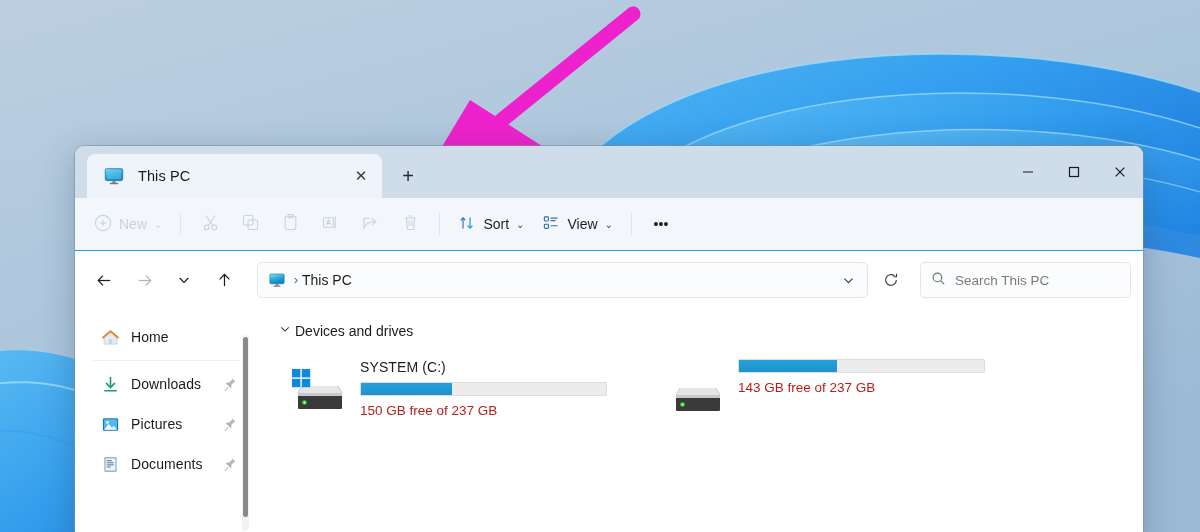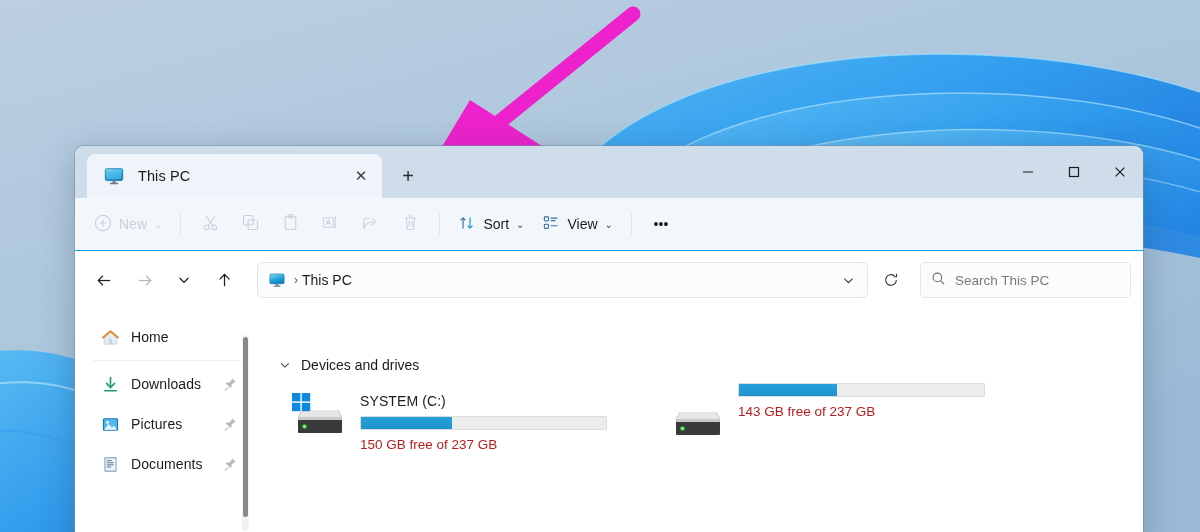--- a/index.html
+++ b/index.html
@@ -112,29 +112,29 @@
   .pin{width:14px;height:14px;flex:0 0 14px;opacity:.62;}
   .side-divider{height:1px;background:#eceef0;margin:3px 12px 3px 18px;}
   .side-scroll{
     position:absolute; right:4px; top:26px; width:7px; height:196px;
     background:#f2f2f2; border-radius:4px;
   }
   .side-thumb{ position:absolute; left:1px; top:2px; width:5px; height:180px;
                background:#898989; border-radius:3px; }
 
   .content{ flex:1; background:#fff; padding:14px 0 0 24px; min-width:0; border-left:1px solid #fff;}
-  .group-hdr{ display:flex; align-items:flex-end; gap:9px; height:26px; margin-bottom:8px;margin-top:24px; }
+  .group-hdr{ display:flex; align-items:flex-start; gap:3px; height:26px; margin-bottom:8px; }
   .group-chev{ color:#3a3a3a; font-size:11px; width:14px; text-align:center; }
   .group-title{ font-size:14px; color:#1b1b1b; }
 
   .drives{ display:flex; gap:58px; padding-left:10px; }
   .drive{ display:flex; gap:14px; width:320px; }
   .drive-ico{ width:58px; height:50px; flex:0 0 58px; margin-top:10px; }
   .drive-info{ flex:1; min-width:0; padding-top:2px; }
-  .drive-name{ font-size:14px; color:#1b1b1b; margin-bottom:7px; letter-spacing:.1px;margin-top:10px;}
+  .drive-name{ font-size:14px; color:#1b1b1b; margin-bottom:7px; letter-spacing:.1px;}
   .bar{ width:247px; height:14px; background:#ececec; border:1px solid #dcdcdc; border-radius:1px;
         overflow:hidden; }
   .bar-fill{ height:100%; background:linear-gradient(180deg,#26a0da 0%,#1e93cc 100%); }
   .drive-free{ font-size:13.5px; color:#b91c1c; margin-top:7px; }
 </style>
 </head>
 <body>
 
 <div id="wallpaper">
   <svg viewBox="0 0 1200 532" xmlns="http://www.w3.org/2000/svg">

